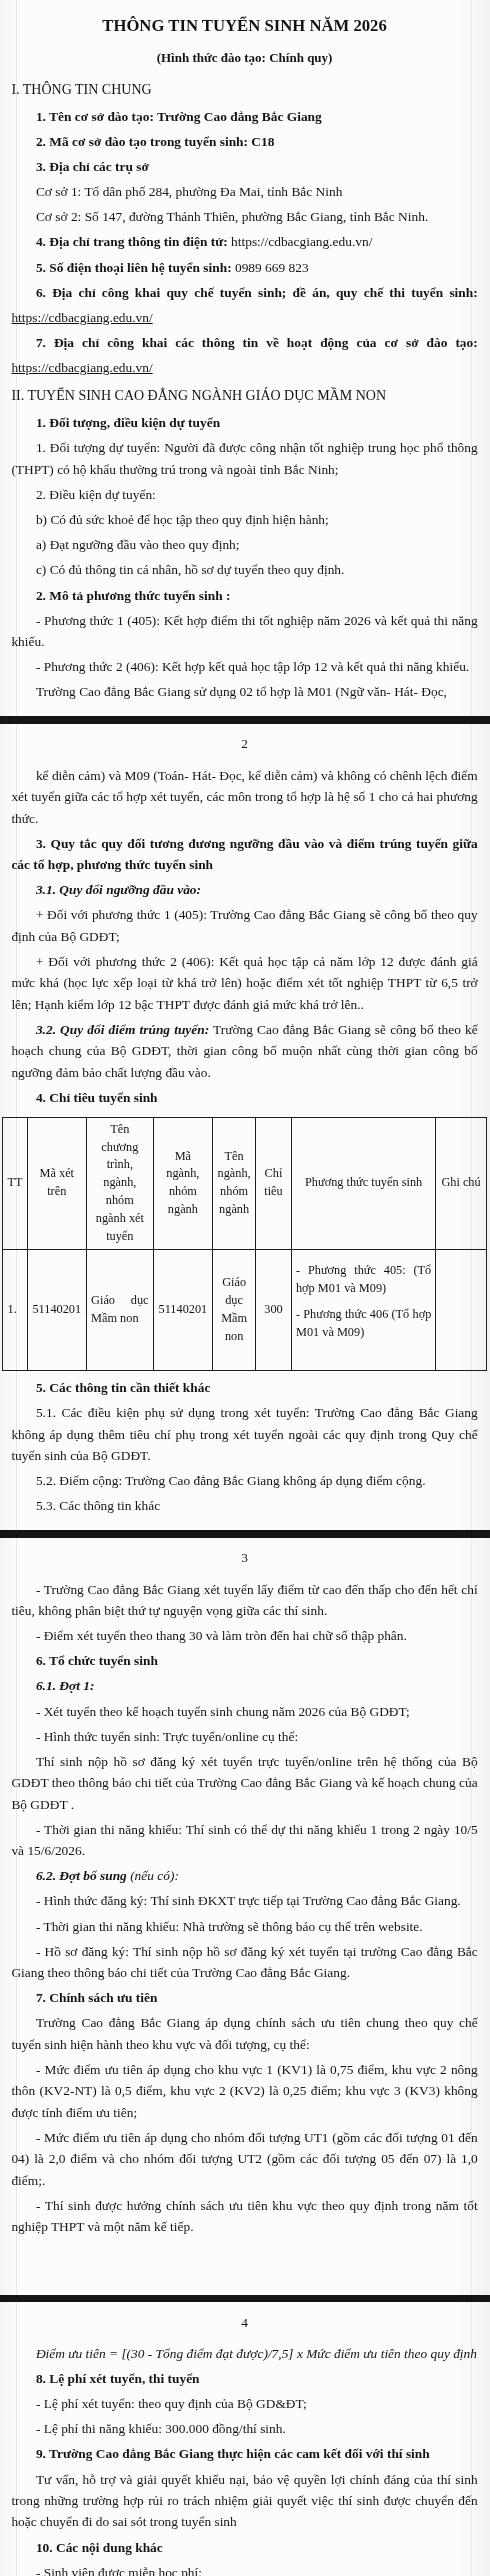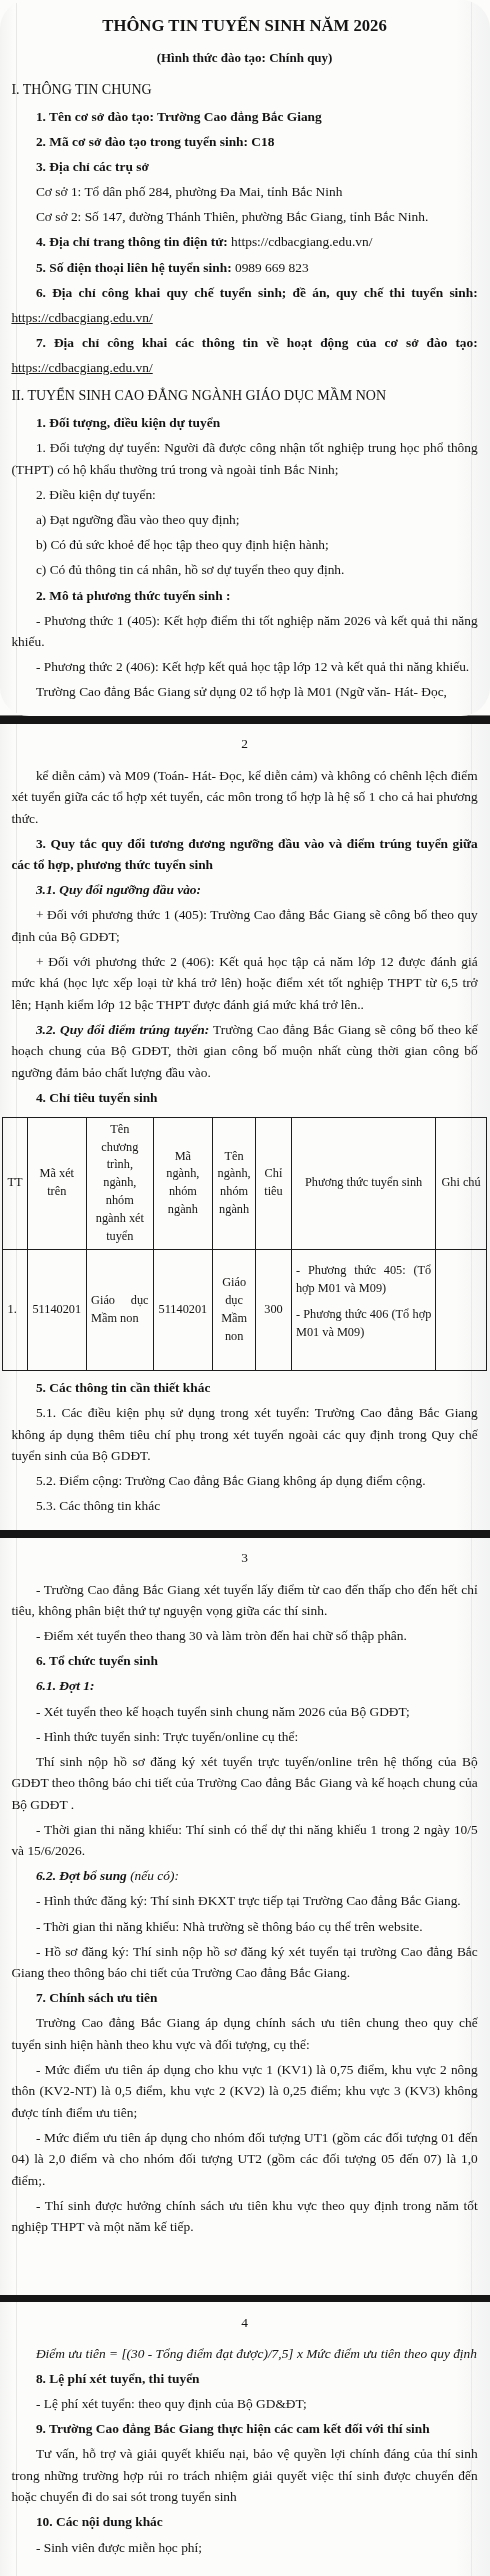--- a/index.html
+++ b/index.html
@@ -15,21 +15,21 @@
     background-image:linear-gradient(90deg,rgba(0,0,0,0.035),rgba(0,0,0,0) 3%,rgba(0,0,0,0) 93%,rgba(110,120,150,0.07));
   }
   .page::before{
     content:"";position:absolute;left:15.5px;top:0;bottom:0;width:0.8px;
     background:rgba(60,60,75,0.10);
   }
   .page::after{
     content:"";position:absolute;right:18px;top:0;bottom:0;width:0.8px;
     background:rgba(60,60,75,0.07);
   }
-  .pg1{min-height:690px;border-radius:29px;}
+  .pg1{min-height:690px;}
   .pg2{min-height:761px;}
   .pg3{min-height:757px;}
   .pg4{min-height:338px;}
   .pbreak{
     height:7.4px;background:#161616;
     box-shadow:0 -0.8px 0 #5a5a5a,0 0.8px 0 #5a5a5a;
   }
   p{
     margin:3.7px 0;font-size:13.4px;line-height:1.6;
     text-align:justify;
@@ -75,22 +75,22 @@
     <p class="ind"><b>4. Địa chỉ trang thông tin điện tử:</b> <span>https://cdbacgiang.edu.vn/</span></p>
     <p class="ind"><b>5. Số điện thoại liên hệ tuyển sinh:</b> <span>0989 669 823</span></p>
     <p class="b ind stretch">6. Địa chỉ công khai quy chế tuyển sinh; đề án, quy chế thi tuyển sinh:</p>
     <p class="url">https://cdbacgiang.edu.vn/</p>
     <p class="b ind stretch">7. Địa chỉ công khai các thông tin về hoạt động của cơ sở đào tạo:</p>
     <p class="url">https://cdbacgiang.edu.vn/</p>
     <p class="h1">II. TUYỂN SINH CAO ĐẲNG NGÀNH GIÁO DỤC MẦM NON</p>
     <p class="b ind">1. Đối tượng, điều kiện dự tuyển</p>
     <p class="ind">1. Đối tượng dự tuyển: Người đã được công nhận tốt nghiệp trung học phổ thông (THPT) có hộ khẩu thường trú trong và ngoài tỉnh Bắc Ninh;</p>
     <p class="ind">2. Điều kiện dự tuyển:</p>
+    <p class="ind">b) Có đủ sức khoẻ để học tập theo quy định hiện hành;</p>
     <p class="ind">a) Đạt ngưỡng đầu vào theo quy định;</p>
-    <p class="ind">b) Có đủ sức khoẻ để học tập theo quy định hiện hành;</p>
     <p class="ind">c) Có đủ thông tin cá nhân, hồ sơ dự tuyển theo quy định.</p>
     <p class="b ind">2. Mô tả phương thức tuyển sinh :</p>
     <p class="ind">- Phương thức 1 (405): Kết hợp điểm thi tốt nghiệp năm 2026 và kết quả thi năng khiếu.</p>
     <p class="ind">- Phương thức 2 (406): Kết hợp kết quả học tập lớp 12 và kết quả thi năng khiếu.</p>
     <p class="ind">Trường Cao đẳng Bắc Giang sử dụng 02 tổ hợp là M01 (Ngữ văn- Hát- Đọc,</p>
   </section>
 
   <div class="pbreak"></div>
 
   <section class="page pg2">
@@ -172,20 +172,21 @@
     <p class="ind">- Thí sinh được hưởng chính sách ưu tiên khu vực theo quy định trong năm tốt nghiệp THPT và một năm kế tiếp.</p>
   </section>
 
   <div class="pbreak"></div>
 
   <section class="page pg4">
     <p class="pagenum">4</p>
     <p class="it ind">Điểm ưu tiên = [(30 - Tổng điểm đạt được)/7,5] x Mức điểm ưu tiên theo quy định</p>
     <p class="b ind">8. Lệ phí xét tuyển, thi tuyển</p>
     <p class="ind">- Lệ phí xét tuyển: theo quy định của Bộ GD&amp;ĐT;</p>
+    <p class="ind">- Lệ phí thi năng khiếu: 300.000 đồng/thí sinh.</p>
     <p class="b ind">9. Trường Cao đẳng Bắc Giang thực hiện các cam kết đối với thí sinh</p>
     <p class="ind">Tư vấn, hỗ trợ và giải quyết khiếu nại, bảo vệ quyền lợi chính đáng của thí sinh trong những trường hợp rủi ro trách nhiệm giải quyết việc thí sinh được chuyển đến hoặc chuyển đi do sai sót trong tuyển sinh</p>
     <p class="b ind">10. Các nội dung khác</p>
     <p class="ind">- Sinh viên được miễn học phí;</p>
 
   </section>
 
 </main>
 
 

